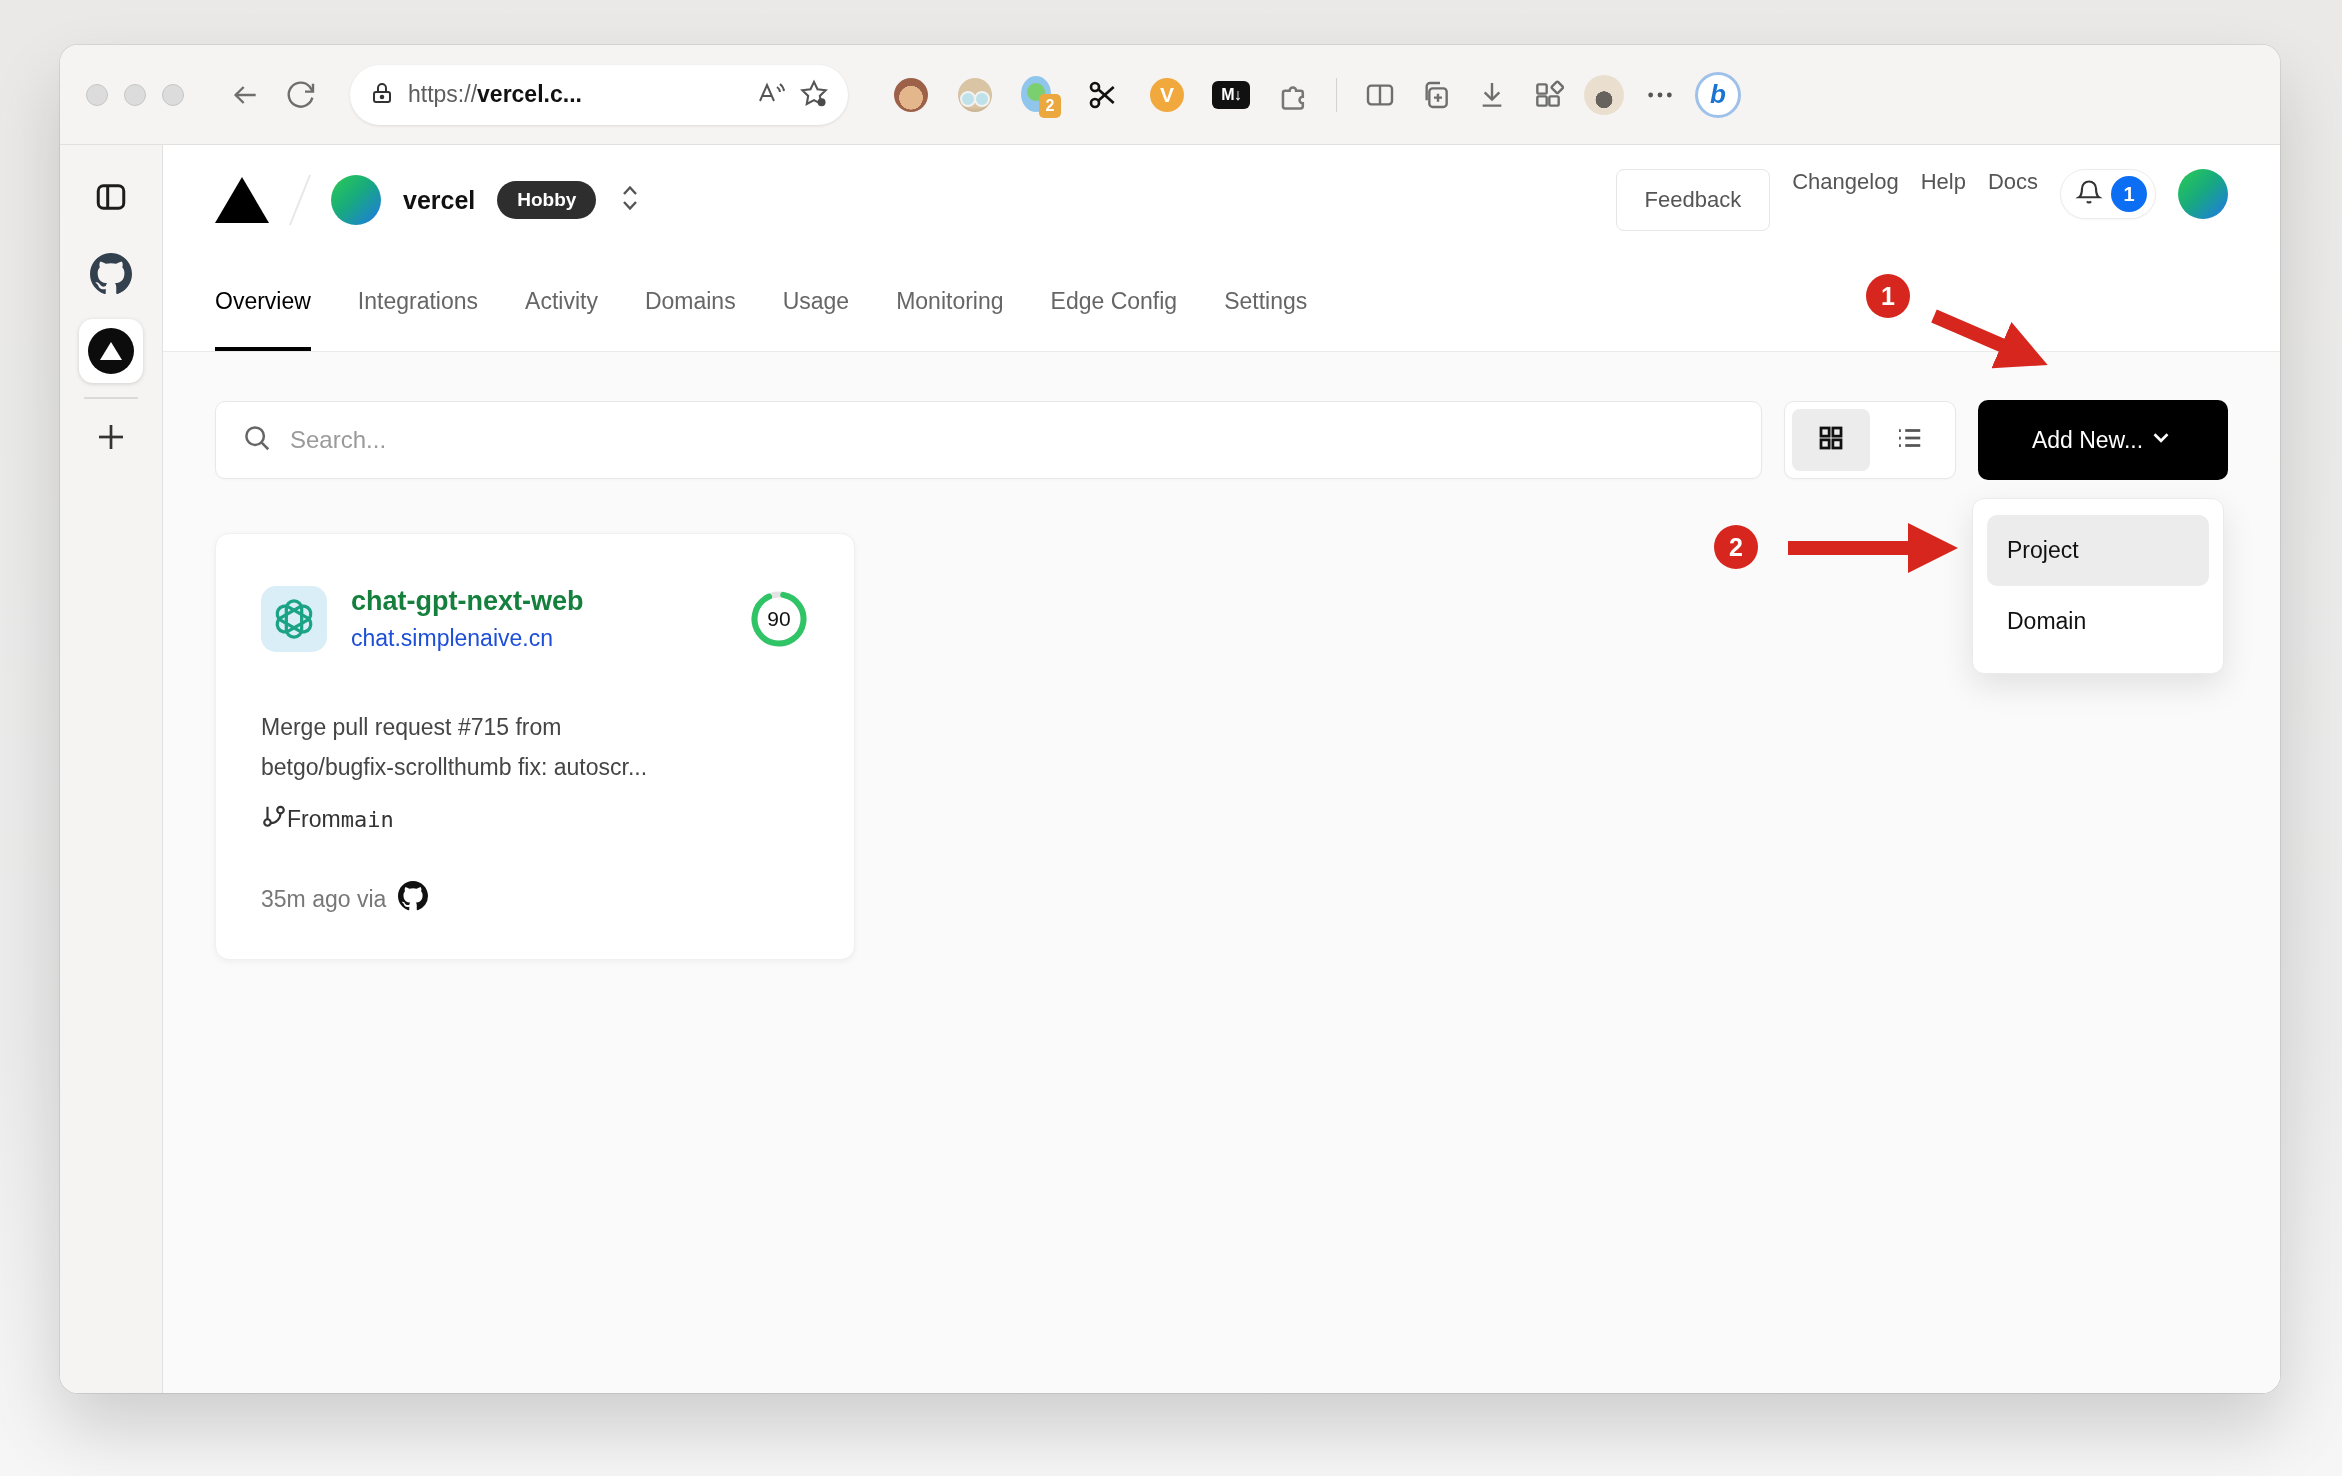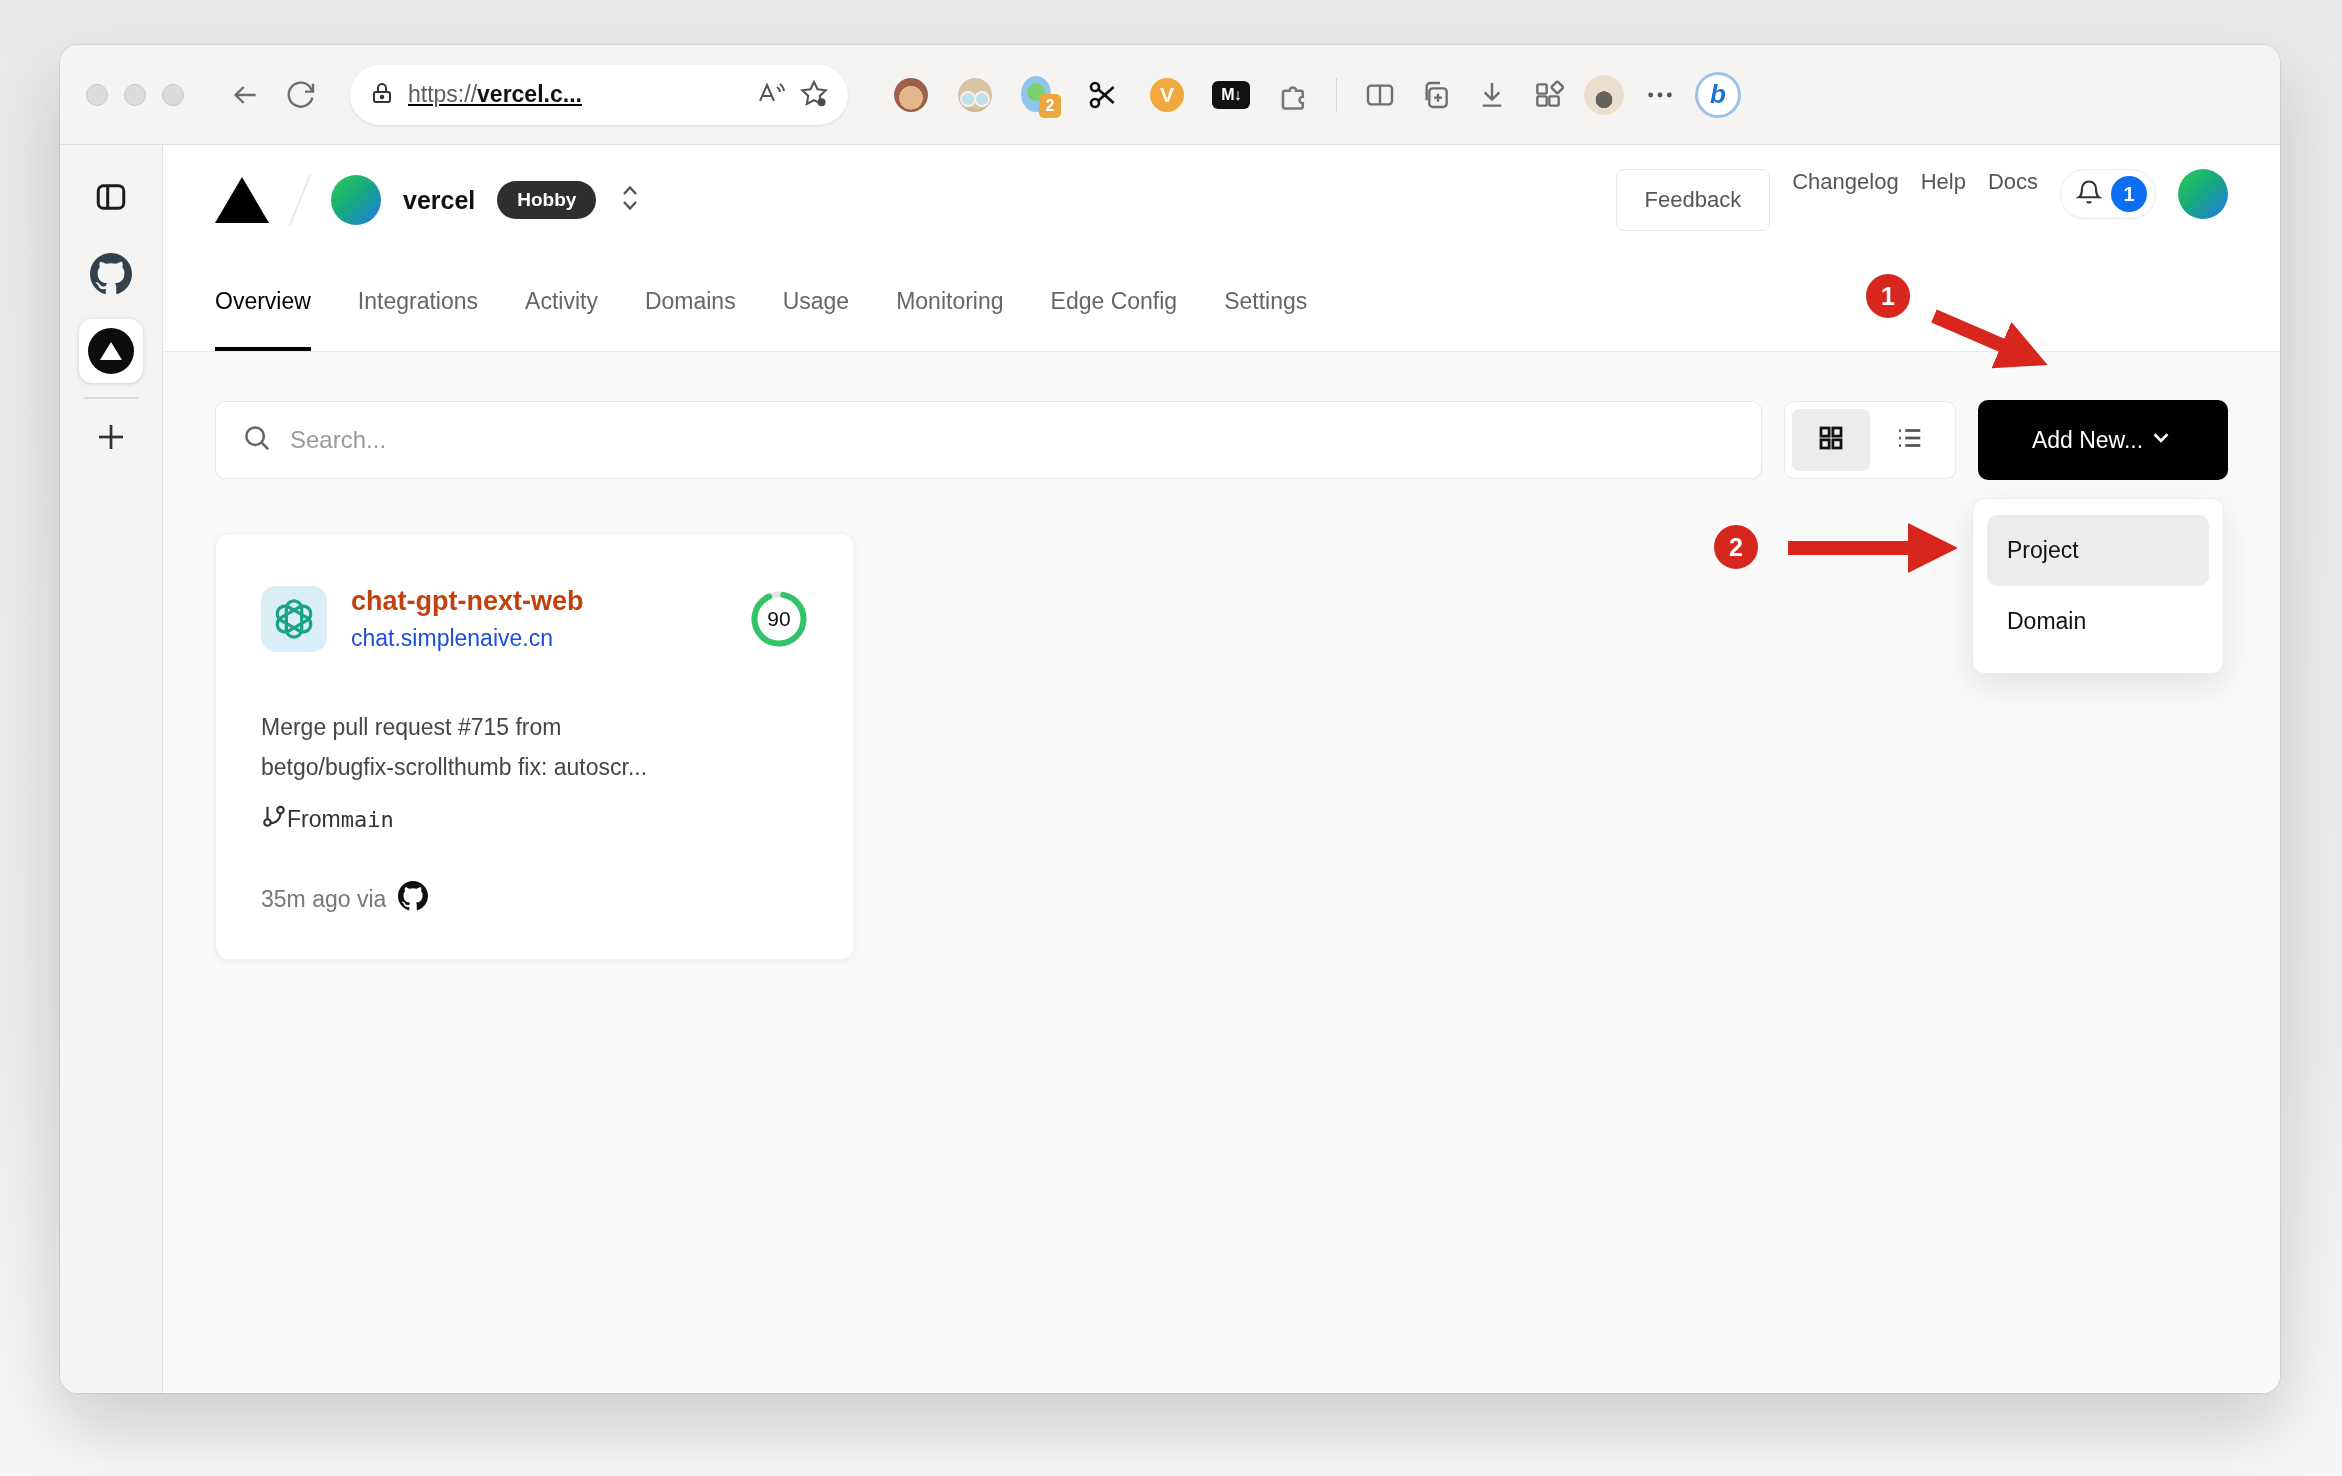--- a/index.html
+++ b/index.html
@@ -12,21 +12,21 @@
             border-radius:18px; background:#fff; overflow:hidden;
             box-shadow:0 0 0 1px rgba(0,0,0,.08), 0 35px 70px rgba(0,0,0,.16);
             display:flex; flex-direction:column; }
   .toolbar { height:100px; flex:0 0 100px; background:#f5f4f3; border-bottom:1px solid #e2e0df;
              display:flex; align-items:center; padding:0 26px; gap:14px; }
   .lights { display:flex; gap:16px; margin-right:26px; }
   .light { width:22px; height:22px; border-radius:50%; background:#dcdcdc; border:1px solid #c6c6c6; }
   .tb-icon { width:42px; height:42px; display:flex; align-items:center; justify-content:center; color:#6e6e6e; }
   .url-pill { width:498px; height:60px; border-radius:30px; background:#fff;
               box-shadow:0 1px 3px rgba(0,0,0,.10); display:flex; align-items:center;
-              padding:0 20px; gap:14px; margin:0 16px 0 14px;text-decoration:underline; }
+              padding:0 20px; gap:14px; margin:0 16px 0 14px; }
   .url-text { font-size:23px; color:#5d5d5d; white-space:nowrap; flex:1; }
   .url-text b { color:#111; font-weight:700; }
   .ext-row { display:flex; align-items:center; gap:26px; margin-left:14px; }
   .ext { width:38px; height:38px; display:flex; align-items:center; justify-content:center; position:relative; }
   .ext-monkey { width:34px; height:34px; border-radius:50%;
                 background:radial-gradient(circle at 50% 58%, #e3b68c 0 45%, #9c6148 46% 100%); }
   .ext-face { width:34px; height:34px; border-radius:50%;
               background:radial-gradient(circle at 50% 40%, #d9c4a4 0 60%, #b49a77 100%); position:relative; }
   .ext-face::before, .ext-face::after { content:""; position:absolute; top:13px; width:12px; height:12px;
               border-radius:50%; background:#bfe2ea; border:2px solid #f2f2f2; }
@@ -103,21 +103,21 @@
   .vt-seg.active { background:#ececec; }
   .add-new-btn { width:250px; height:80px; background:#000; color:#fff; border:none; border-radius:10px;
                  font-size:23px; font-weight:500; display:flex; align-items:center; justify-content:center;
                  gap:5px; font-family:"Liberation Sans", sans-serif; }
 
   .project-card { margin-top:53px; width:640px; background:#fff; border:1px solid #f0f0f0; border-radius:14px;
                   box-shadow:0 2px 6px rgba(0,0,0,.05); padding:52px 45px 42px; }
   .card-top { display:flex; align-items:center; gap:24px; }
   .openai-logo { width:66px; height:66px; border-radius:15px; background:#d9eef7;
                  display:flex; align-items:center; justify-content:center; flex:0 0 66px; }
-  .proj-name { font-size:27px; font-weight:700; color:#c2410c; }
+  .proj-name { font-size:27px; font-weight:700; color:#15803d; }
   .proj-domain { font-size:23px; color:#1d4ed8; margin-top:8px; }
   .score-wrap { margin-left:auto; position:relative; width:60px; height:60px; }
   .score-num { position:absolute; inset:0; display:flex; align-items:center; justify-content:center;
                font-size:21px; color:#111; }
   .commit { margin-top:56px; font-size:23px; color:#454545; line-height:1.72; }
   .branch-row { margin-top:16px; display:flex; align-items:center; font-size:23px; color:#333; }
   .branch-row code { font-family:"DejaVu Sans Mono", monospace; font-size:22px; }
   .meta-row { margin-top:46px; display:flex; align-items:center; gap:12px; font-size:23px; color:#777; }
 
   .dropdown { position:absolute; top:146px; right:56px; width:252px; background:#fff;

